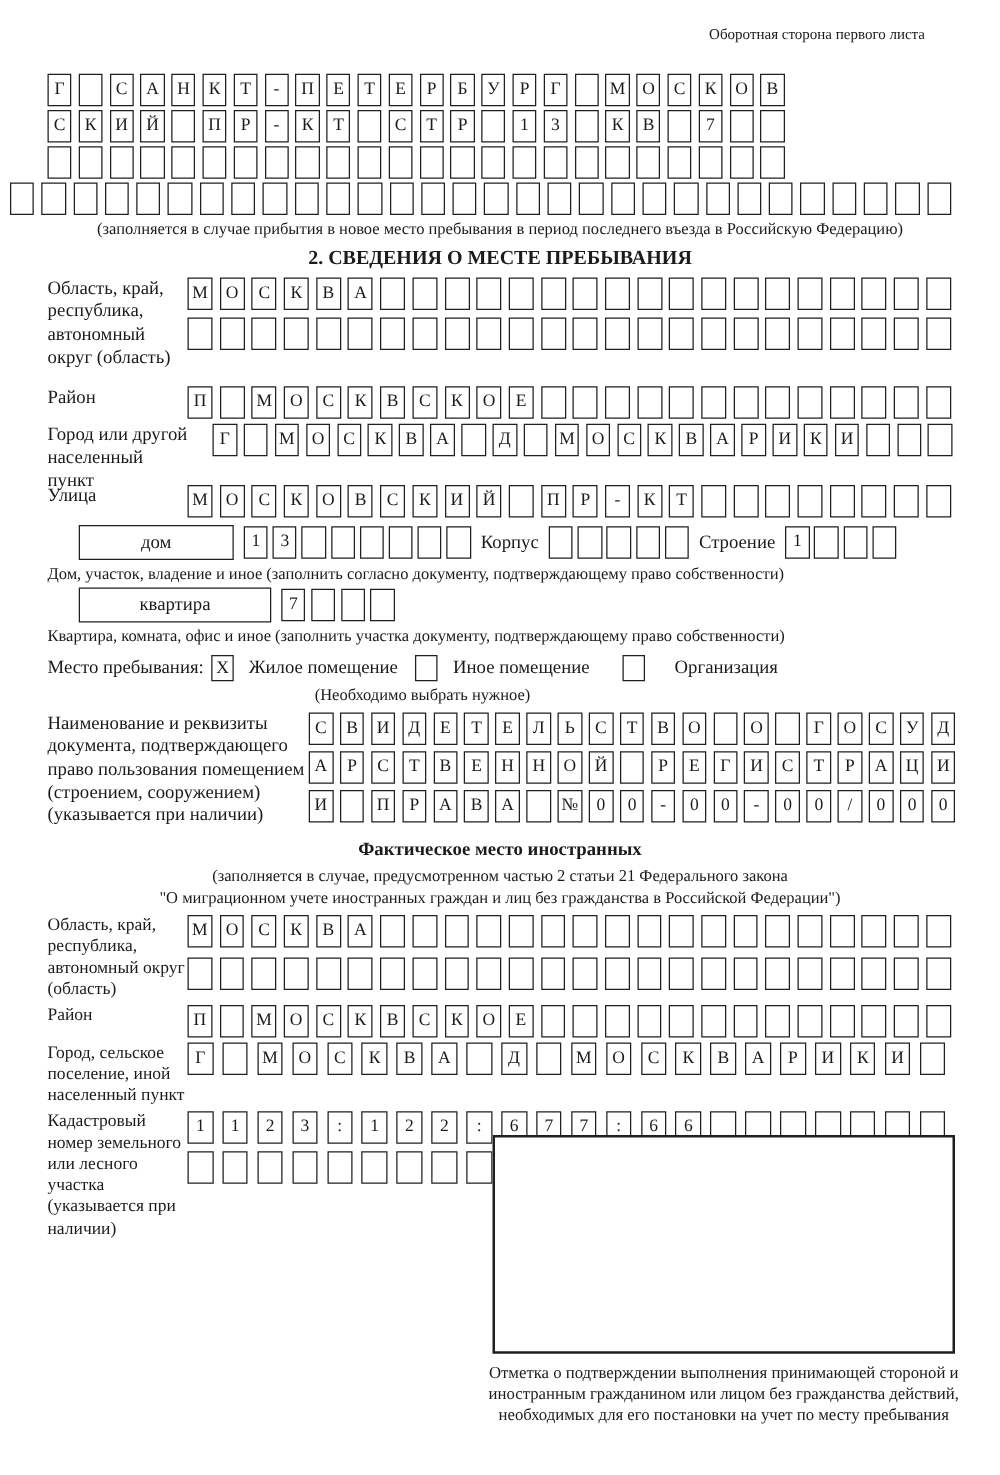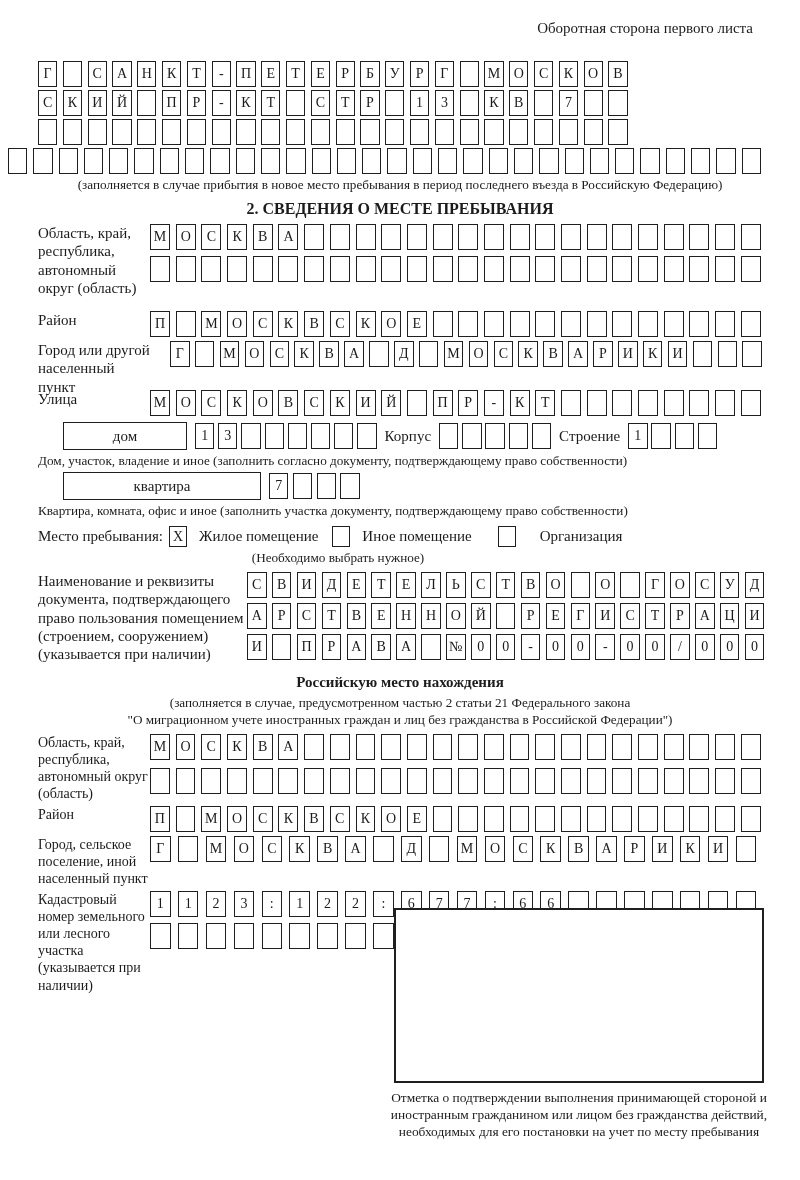--- a/index.html
+++ b/index.html
@@ -1,18 +1,18 @@
 <!DOCTYPE html>
 <html><head>
 <meta charset="utf-8">
 <style>
   html,body{margin:0;padding:0;background:#fff;}
   body{width:800px;height:1180px;font-family:"Liberation Serif", serif;color:#1b1b1b;}
   .page{position:relative;box-sizing:border-box;width:800px;height:1180px;padding:20px 38px 0 38px;overflow:hidden;}
-  .header-note{text-align:right;font-size:15px;margin-right:9px;}
+  .header-note{text-align:right;font-size:12px;margin-right:22px;}
   .frow{display:flex;align-items:flex-start;}
   .flabel{font-size:15px;line-height:1.22;flex:0 0 auto;}
   .w135{width:135px;}
   .w112{width:112px;}
   .w209{width:209px;}
   .s3lbl{font-size:14px;}
   .cellcol{display:flex;flex-direction:column;row-gap:3px;}
   .cellcol.gap6{row-gap:6px;}
   .cellrow{display:flex;column-gap:var(--gap,5.5px);flex:0 0 auto;}
   .cell{box-sizing:border-box;flex:0 0 auto;width:var(--cw,19.3px);height:26px;border:1.8px solid #1f1f1f;
@@ -27,21 +27,21 @@
   .cells-house{--cw:19.3px;--gap:3.9px;}
   .caption{font-size:13.2px;margin-top:3px;}
   .center{text-align:center;}
   .sec-title{font-size:16px;font-weight:bold;text-align:center;margin:7px 0 6px 0;}
   .sub-title{font-size:15px;font-weight:bold;text-align:center;margin-top:10px;}
   .mt14{margin-top:14px;} .mt6{margin-top:6px;} .mt4{margin-top:4px;}
   .hrow{display:flex;align-items:center;column-gap:8px;margin-left:25px;margin-top:6px;}
   .inline-box{box-sizing:border-box;border:1.9px solid #1f1f1f;height:28px;display:flex;align-items:center;
               justify-content:center;font-size:15px;flex:0 0 auto;}
   .house-box{width:124px;}
-  .apt-box{width:198px;}
+  .apt-box{width:154px;}
   .inline-lbl{font-size:15px;flex:0 0 auto;}
   .stayrow{display:flex;align-items:center;font-size:15px;margin-top:7px;}
   .cbox{box-sizing:border-box;width:18px;height:21px;border:1.8px solid #1f1f1f;display:inline-flex;
         align-items:center;justify-content:center;font-size:14px;flex:0 0 auto;}
   .stay-note{font-size:13.2px;margin-left:150px;width:300px;text-align:center;margin-top:3px;}
   .stamp-wrap{position:absolute;top:908px;left:394px;width:372px;}
   .stamp-box{box-sizing:border-box;width:370px;height:175px;border:2px solid #1f1f1f;background:#fff;}
   .stamp-caption{font-size:13.4px;text-align:center;margin-top:6px;line-height:1.28;width:386px;margin-left:-8px;}
 </style>
 </head>
@@ -437,21 +437,21 @@
           <span class="cell">0</span>
           <span class="cell">0</span>
           <span class="cell">/</span>
           <span class="cell">0</span>
           <span class="cell">0</span>
           <span class="cell">0</span>
         </div>
     </div>
   </div>
 
-  <div class="sub-title">Российскую место нахождения</div>
+  <div class="sub-title">Фактическое место иностранных</div>
   <div class="caption center mt4">(заполняется в случае, предусмотренном частью 2 статьи 21 Федерального закона</div>
   <div class="caption center" style="margin-top:1px;">"О миграционном учете иностранных граждан и лиц без гражданства в Российской Федерации")</div>
 
   <div class="frow mt6">
     <div class="flabel s3lbl w112">Область, край, республика, автономный округ (область)</div>
     <div class="cellcol" style="row-gap:8px;">
       <div class="cellrow cells-s3a">
           <span class="cell">М</span>
           <span class="cell">О</span>
           <span class="cell">С</span>

